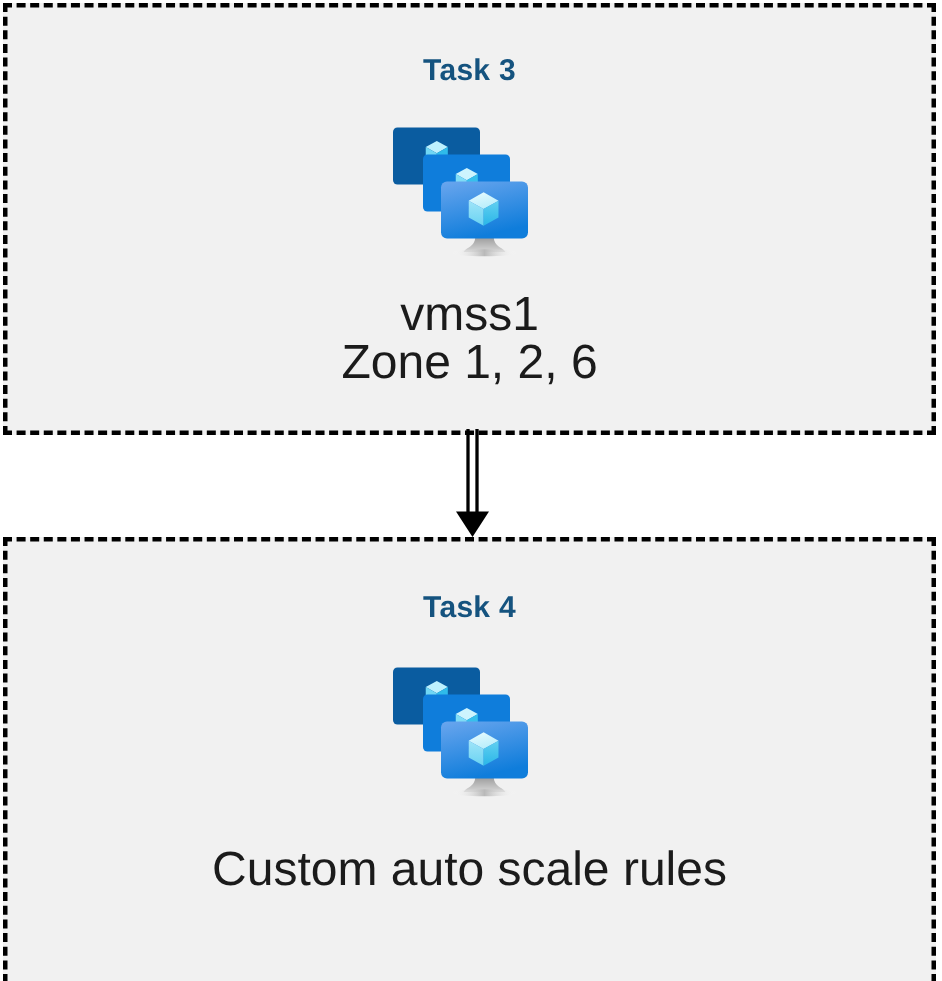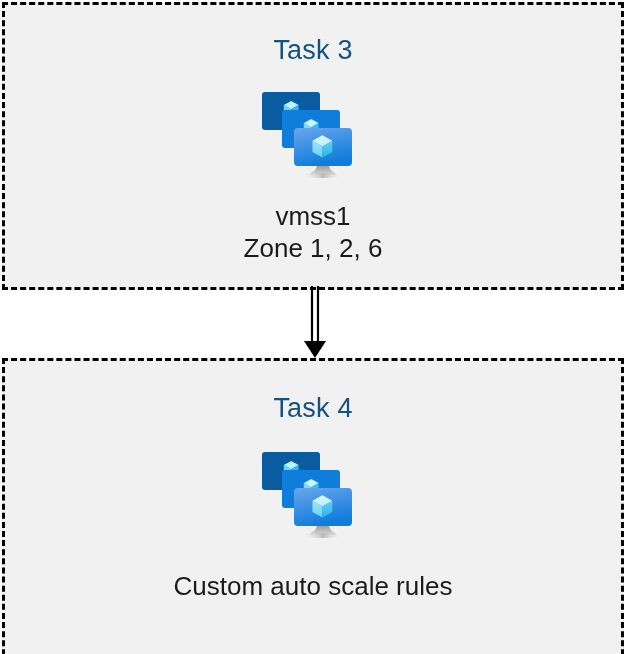--- a/index.html
+++ b/index.html
@@ -43,40 +43,40 @@
   }
   #task-box-bottom {
     left: 2px;
     top: 358px;
     width: 622px;
     height: 352px;
   }
 
   .task-title {
     color: #15537f;
-    font-size: 27px;
+    font-size: 20px;
     line-height: 1;
-    font-weight: 400;
+    font-weight: 700;
     letter-spacing: 0.2px;
     white-space: nowrap;
   }
   #task-box-top .task-title { margin-top: 32px; }
   #task-box-bottom .task-title { margin-top: 34px; }
 
   
   .vmss-icon {
     display: block;
   }
   #task-box-top .vmss-icon   { margin-top: 22px; }
   #task-box-bottom .vmss-icon{ margin-top: 24px; }
 
   
   .caption {
     color: #1b1b1b;
-    font-size: 26px;
+    font-size: 32px;
     line-height: 32px;
     text-align: center;
     white-space: nowrap;
     font-weight: 400;
   }
   #vmss-caption { margin-top: 18px; }
   #rules-caption { margin-top: 28px; }
 
   
   #connector-arrow {

